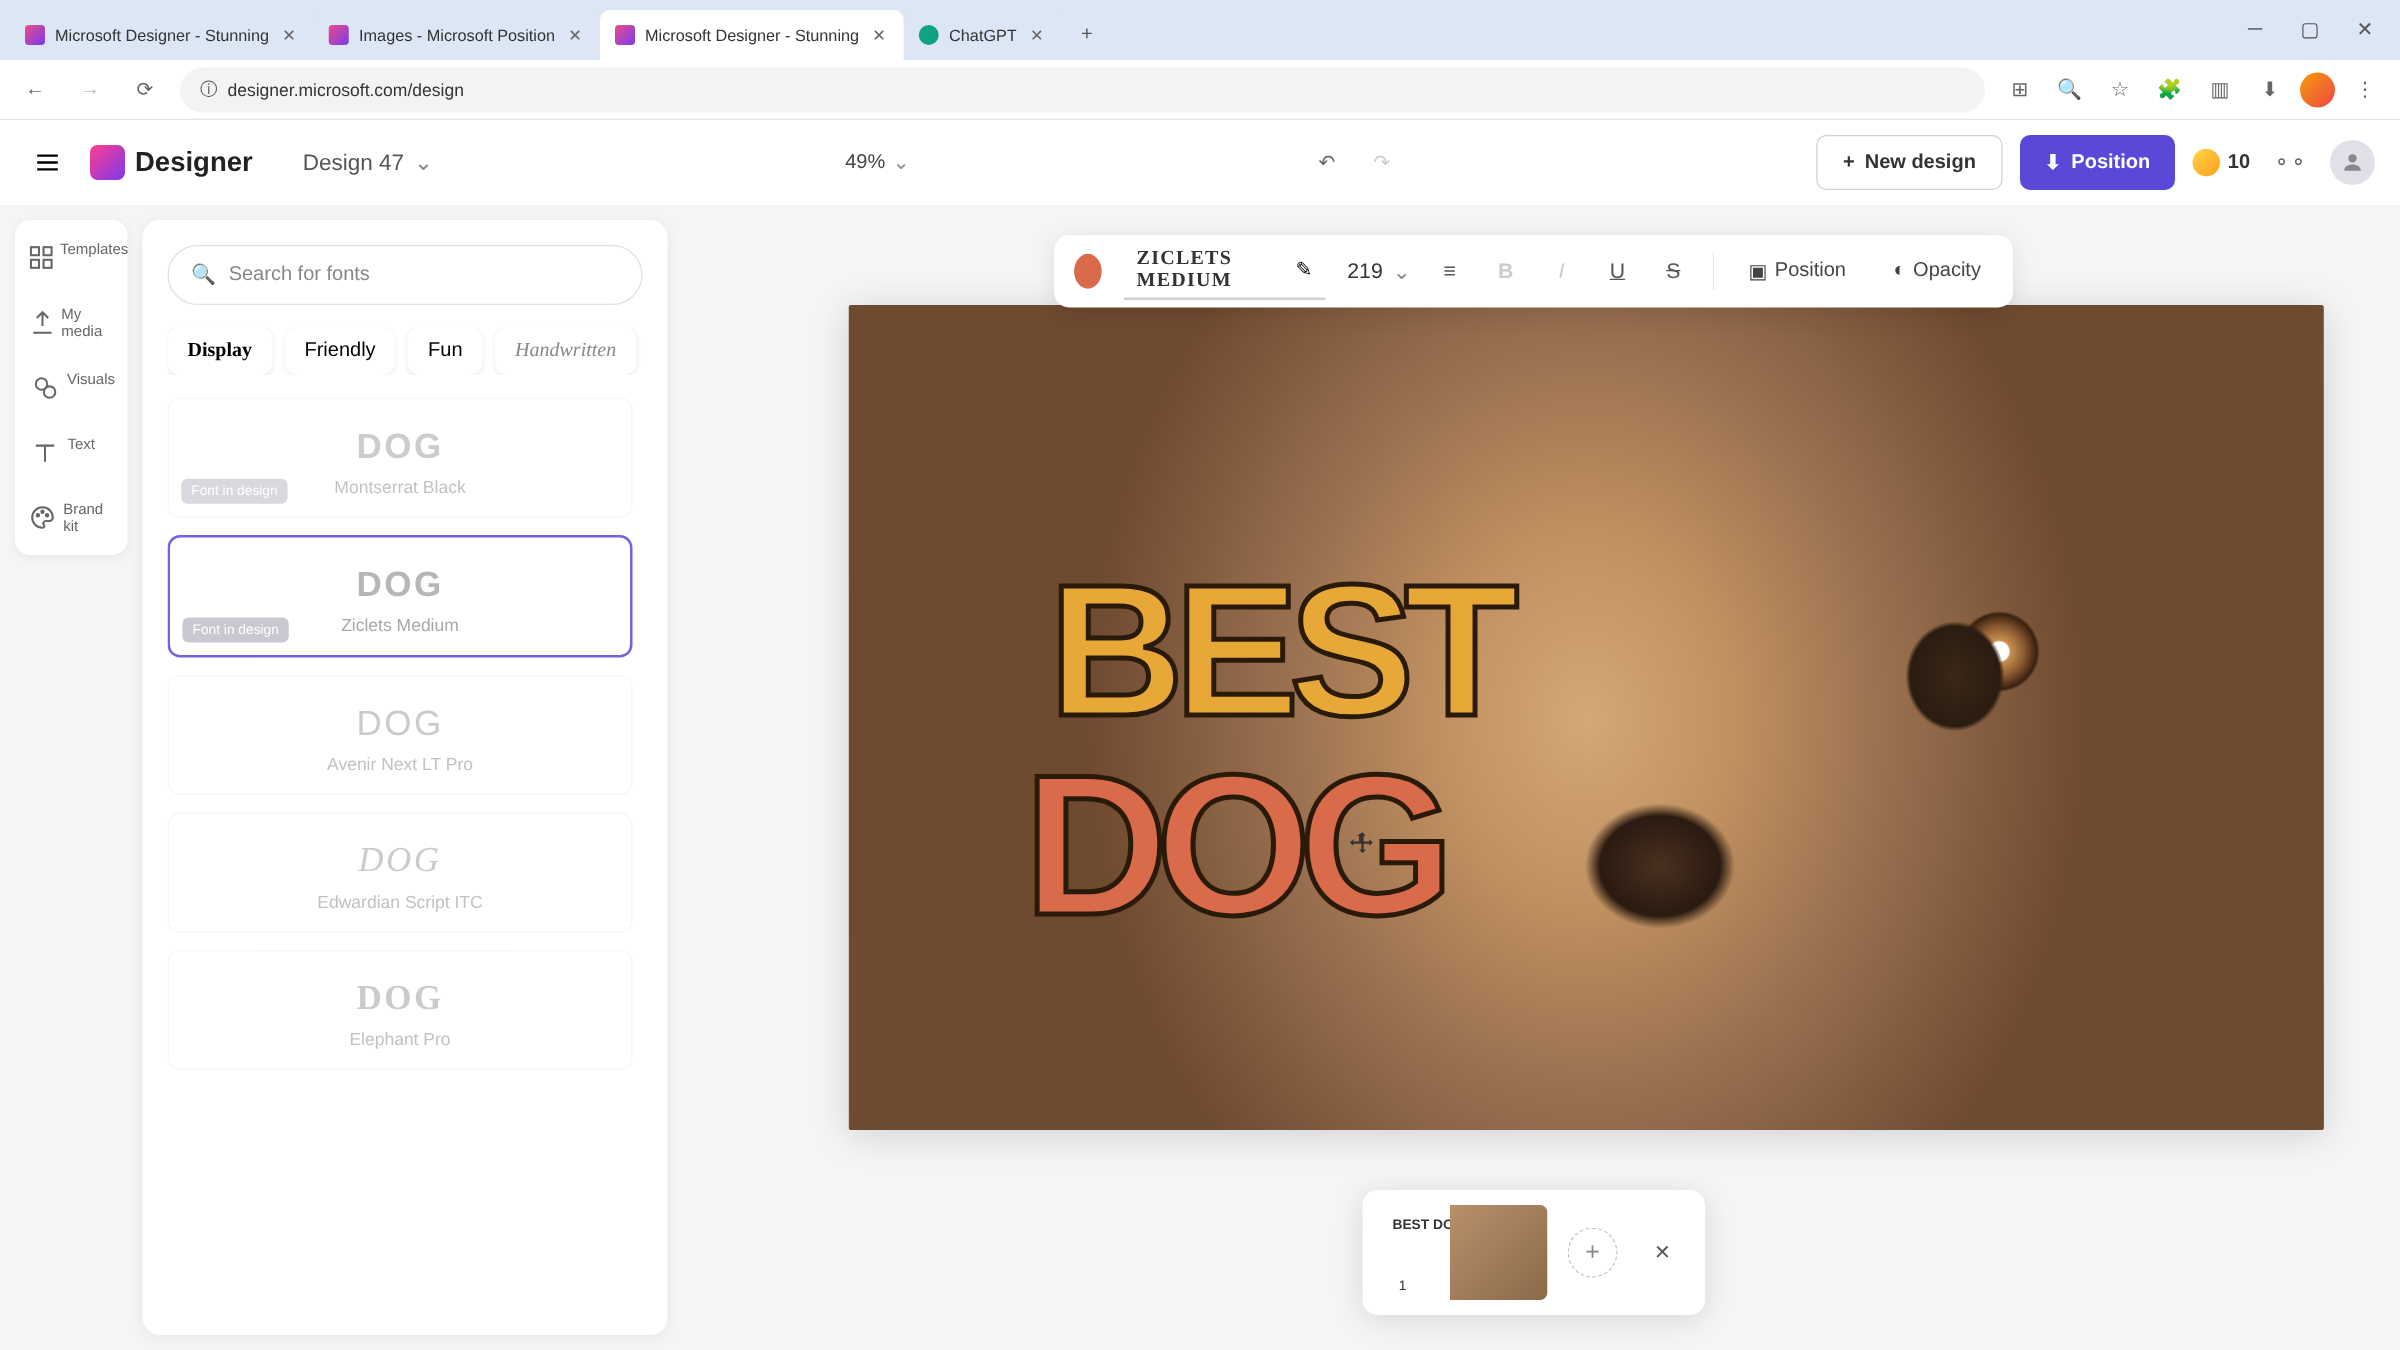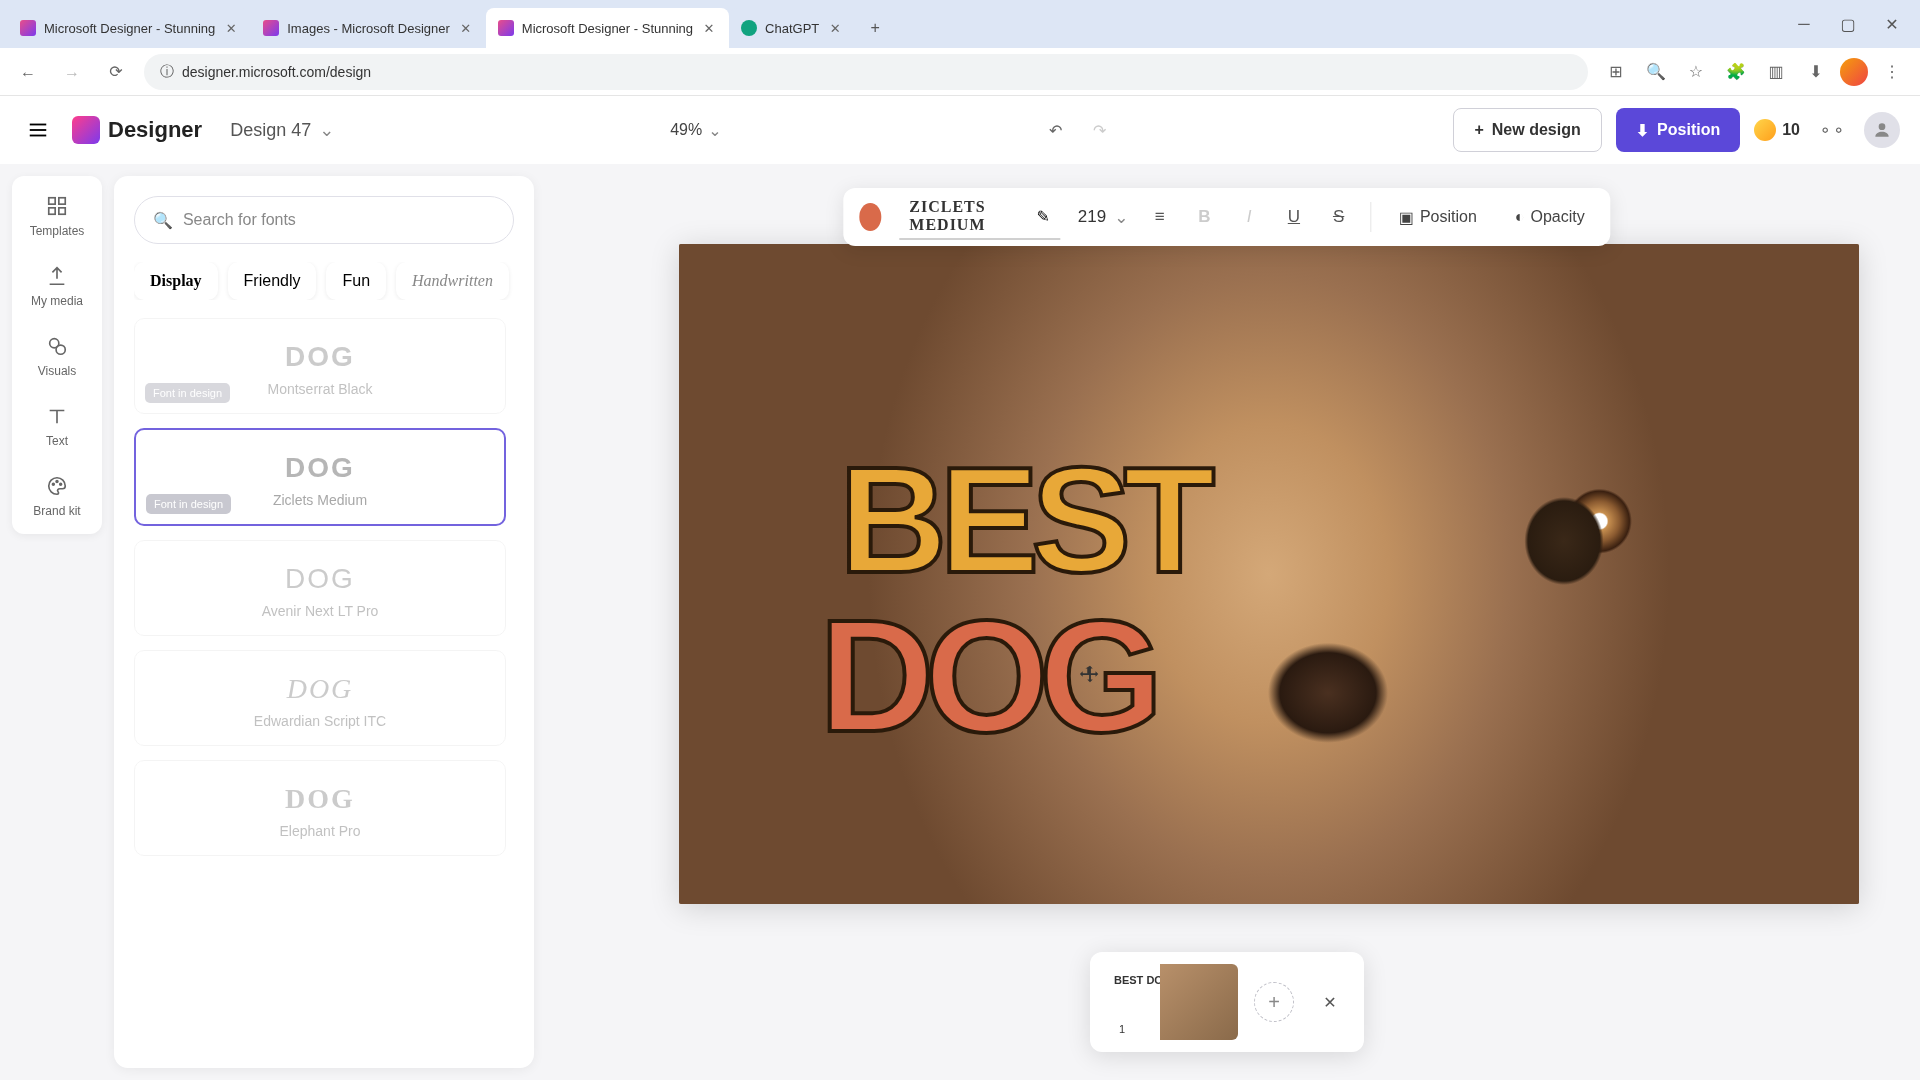--- a/index.html
+++ b/index.html
@@ -26,39 +26,39 @@
 .addr-icon { width:32px; height:32px; display:flex; align-items:center; justify-content:center; color:#666; cursor:pointer; }
 .avatar-circle { width:28px; height:28px; border-radius:50%; background:linear-gradient(135deg,#f59e0b,#ef4444); }
 
 
 .app-header { background:#fff; height:68px; display:flex; align-items:center; padding:0 20px; gap:16px; }
 .hamburger { width:36px; height:36px; display:flex; align-items:center; justify-content:center; cursor:pointer; }
 .hamburger svg { width:22px; height:22px; }
 .logo { display:flex; align-items:center; gap:8px; }
 .logo-mark { width:28px; height:28px; border-radius:6px; background:linear-gradient(135deg,#ff3d8b,#7c3aed); }
 .logo-text { font-size:22px; font-weight:700; color:#222; }
-.design-name { display:flex; align-items:center; gap:8px; font-size:18px; color:#555; cursor:pointer; margin-left:12px; }
+.design-name { display:flex; align-items:center; gap:8px; font-size:18px; color:#555; cursor:pointer; margin-left:24px; }
 .chev { color:#888; }
 .zoom-ctrl { display:flex; align-items:center; gap:6px; font-size:16px; color:#444; cursor:pointer; margin-left:auto; margin-right:300px;}
 .undo-redo { display:flex; gap:8px; }
 .ur-btn { width:36px; height:36px; display:flex; align-items:center; justify-content:center; cursor:pointer; color:#666; }
 .ur-btn.disabled { color:#ccc; }
 .header-right { display:flex; align-items:center; gap:14px; margin-left:auto; }
 .btn { height:44px; padding:0 20px; border-radius:8px; display:flex; align-items:center; gap:8px; font-size:16px; font-weight:600; cursor:pointer; border:none; }
 .btn-outline { background:#fff; border:1px solid #d0d0d8; color:#333; }
 .btn-primary { background:#5b48d9; color:#fff; }
 .credits { display:flex; align-items:center; gap:6px; font-size:16px; font-weight:600; color:#333; }
 .coin { width:22px; height:22px; border-radius:50%; background:linear-gradient(135deg,#ffd54a,#ff9f1c); }
 .header-icon { width:36px; height:36px; display:flex; align-items:center; justify-content:center; cursor:pointer; color:#666; }
 .user-avatar { width:36px; height:36px; border-radius:50%; background:#e0e0e8; display:flex; align-items:center; justify-content:center; }
 
 
 .workspace { display:flex; height:calc(1080px - 48px - 48px - 68px); position:relative; }
 .rail { width:90px; background:#fff; border-radius:12px; margin:12px 0 12px 12px; padding:16px 0; display:flex; flex-direction:column; align-items:center; gap:24px; box-shadow:0 2px 8px rgba(0,0,0,.06); height:fit-content; }
-.rail-item { display:flex; flex-direction:column; align-items:center; gap:4px; cursor:pointer; color:#666; font-size:12px; width:70px; }
+.rail-item { display:flex; align-items:flex-start; gap:4px; cursor:pointer; color:#666; font-size:12px; width:70px; }
 .rail-icon { width:28px; height:28px; display:flex; align-items:center; justify-content:center; }
 
 
 .panel { width:420px; background:#fff; border-radius:14px; margin:12px 0 12px 12px; padding:20px; box-shadow:0 2px 12px rgba(0,0,0,.06); height:calc(100% - 24px); overflow:hidden; position:relative; }
 .search-box { display:flex; align-items:center; gap:10px; background:#fff; border:1px solid #e0e0e8; border-radius:28px; height:48px; padding:0 18px; color:#888; font-size:16px; }
 .cat-row { display:flex; gap:10px; margin-top:18px; overflow:hidden; }
 .cat-chip { padding:10px 16px; border-radius:10px; background:#fff; box-shadow:0 1px 4px rgba(0,0,0,.08); font-size:16px; cursor:pointer; white-space:nowrap; }
 .cat-chip.display { font-family:serif; font-weight:700; }
 .cat-chip.handwritten { font-style:italic; font-family:cursive; color:#888; }
 .tabs-row { display:flex; gap:28px; margin-top:22px; border-bottom:1px solid transparent; }
@@ -113,21 +113,21 @@
 <body>
 
 <div class="browser-chrome">
   <div class="tab">
     <div class="tab-favicon"></div>
     <span class="tab-title">Microsoft Designer - Stunning</span>
     <span class="tab-close">✕</span>
   </div>
   <div class="tab">
     <div class="tab-favicon"></div>
-    <span class="tab-title">Images - Microsoft Designer</span>
+    <span class="tab-title">Images - Microsoft Position</span>
     <span class="tab-close">✕</span>
   </div>
   <div class="tab active">
     <div class="tab-favicon"></div>
     <span class="tab-title">Microsoft Designer - Stunning</span>
     <span class="tab-close">✕</span>
   </div>
   <div class="tab">
     <div class="tab-favicon chatgpt"></div>
     <span class="tab-title">ChatGPT</span>

